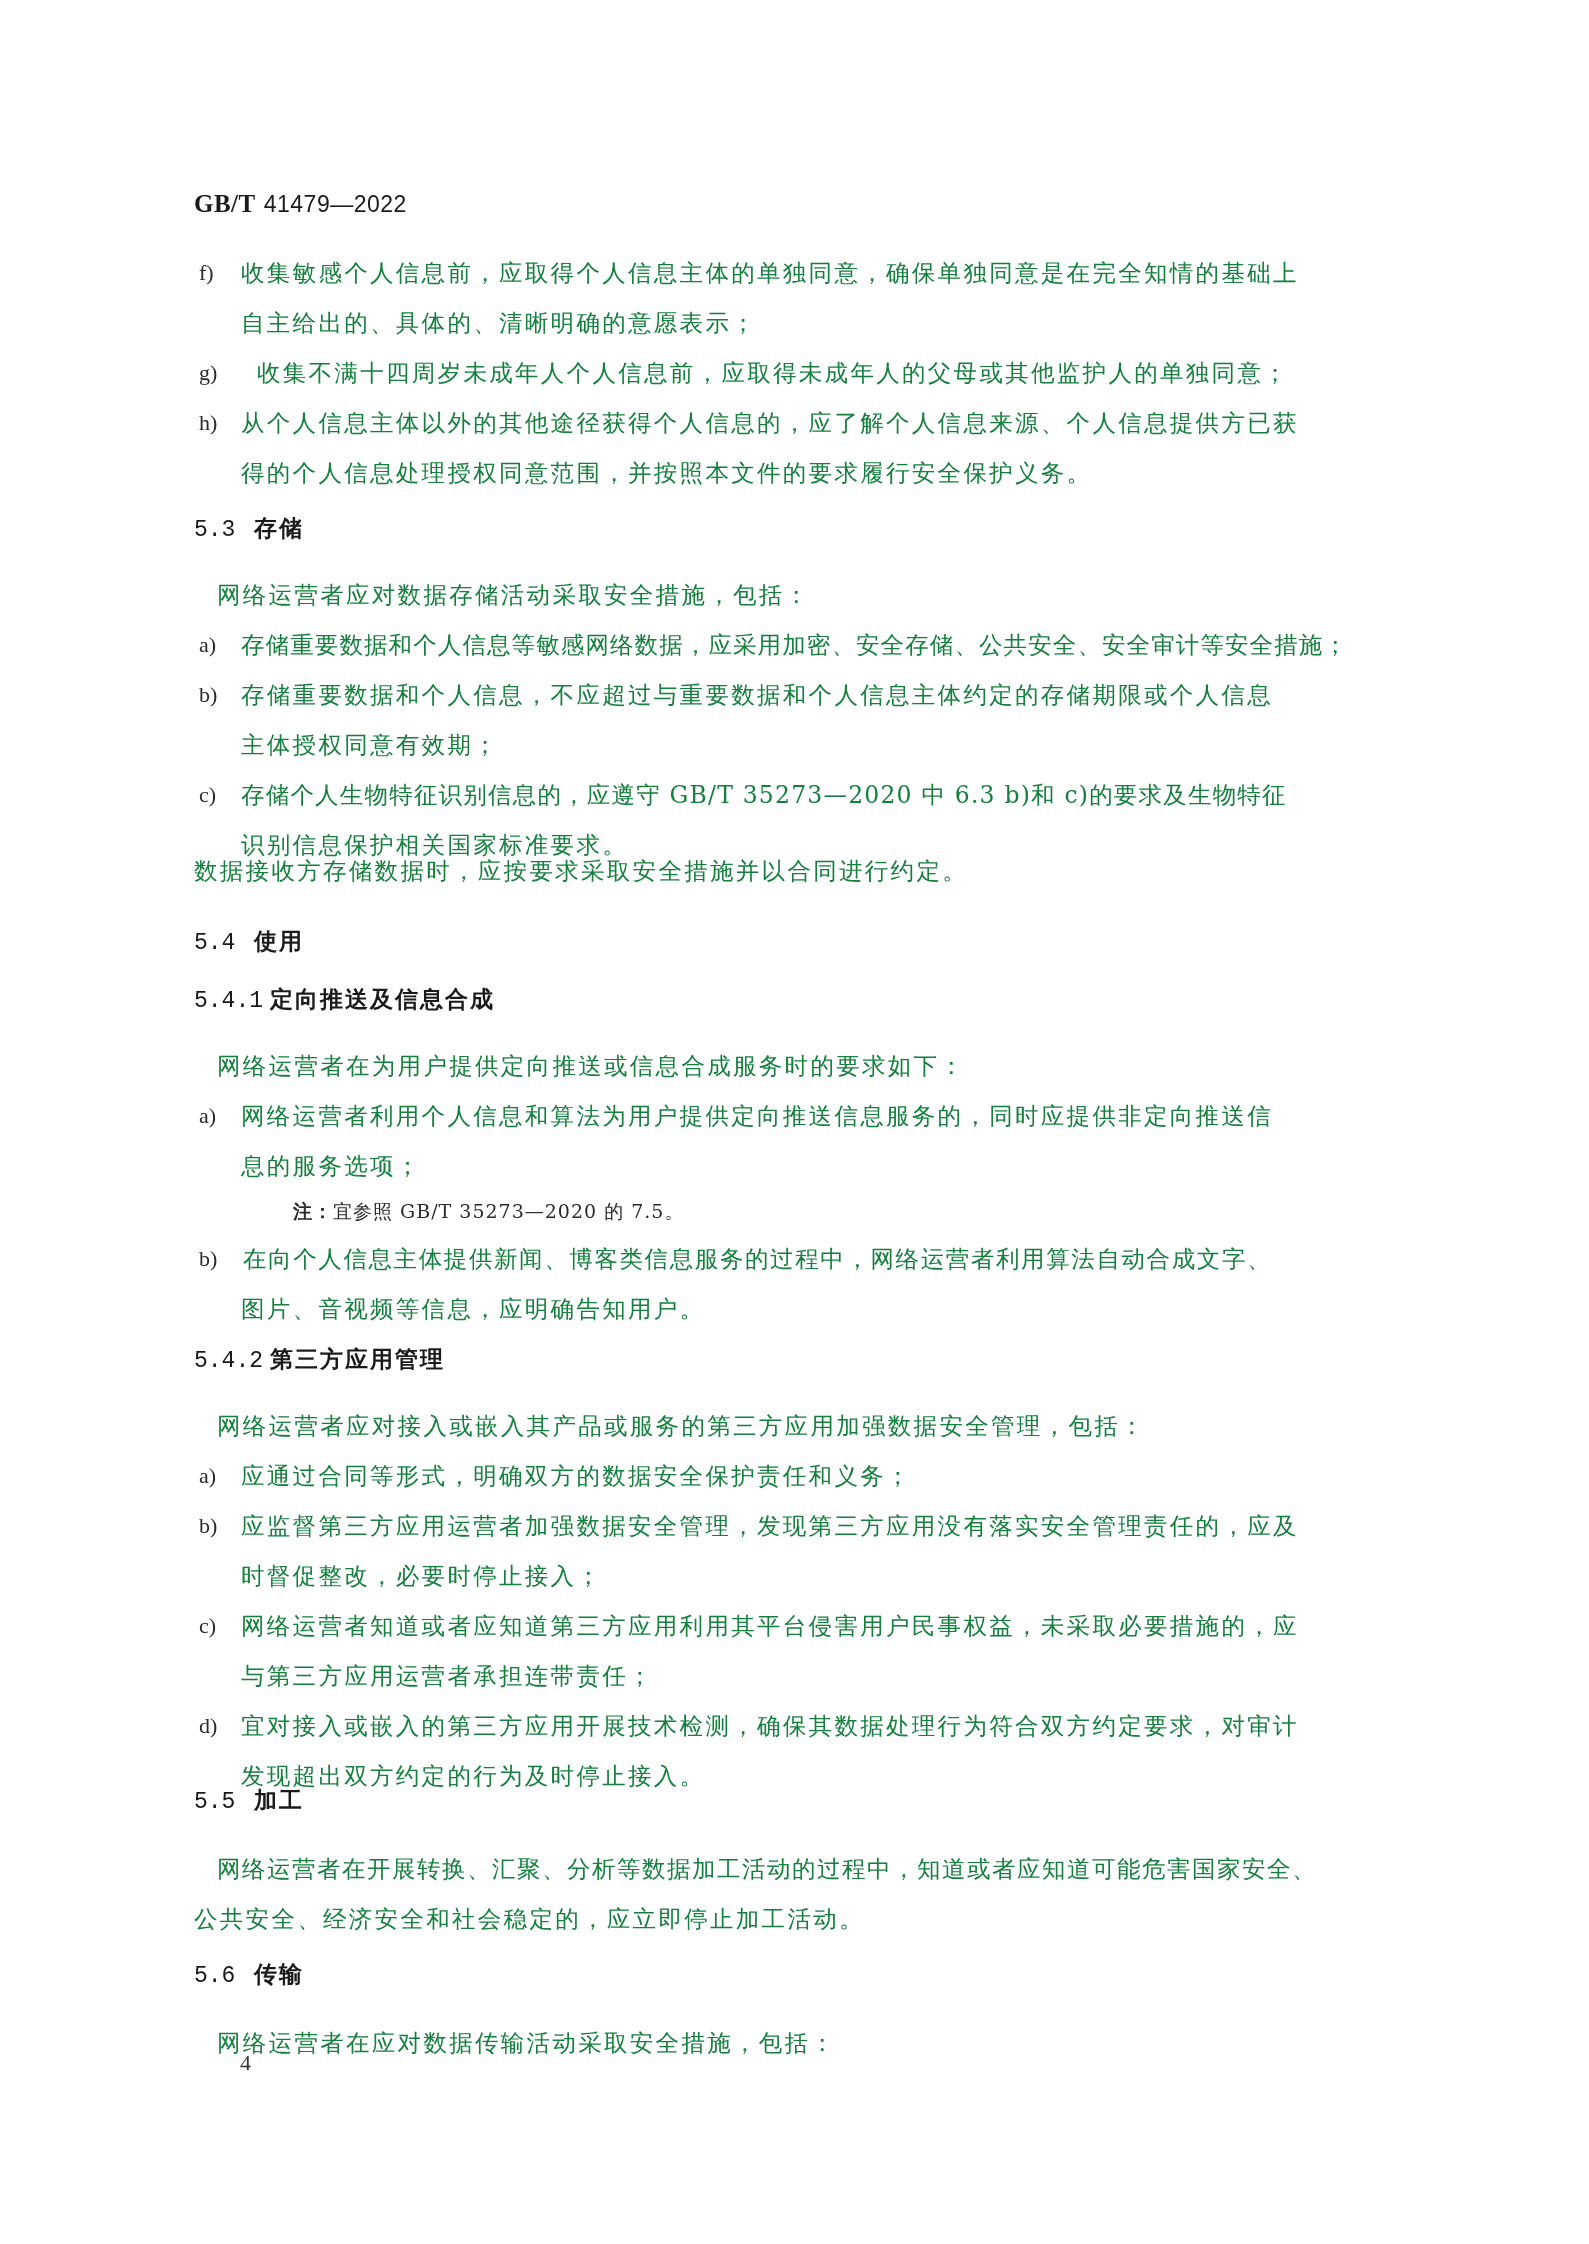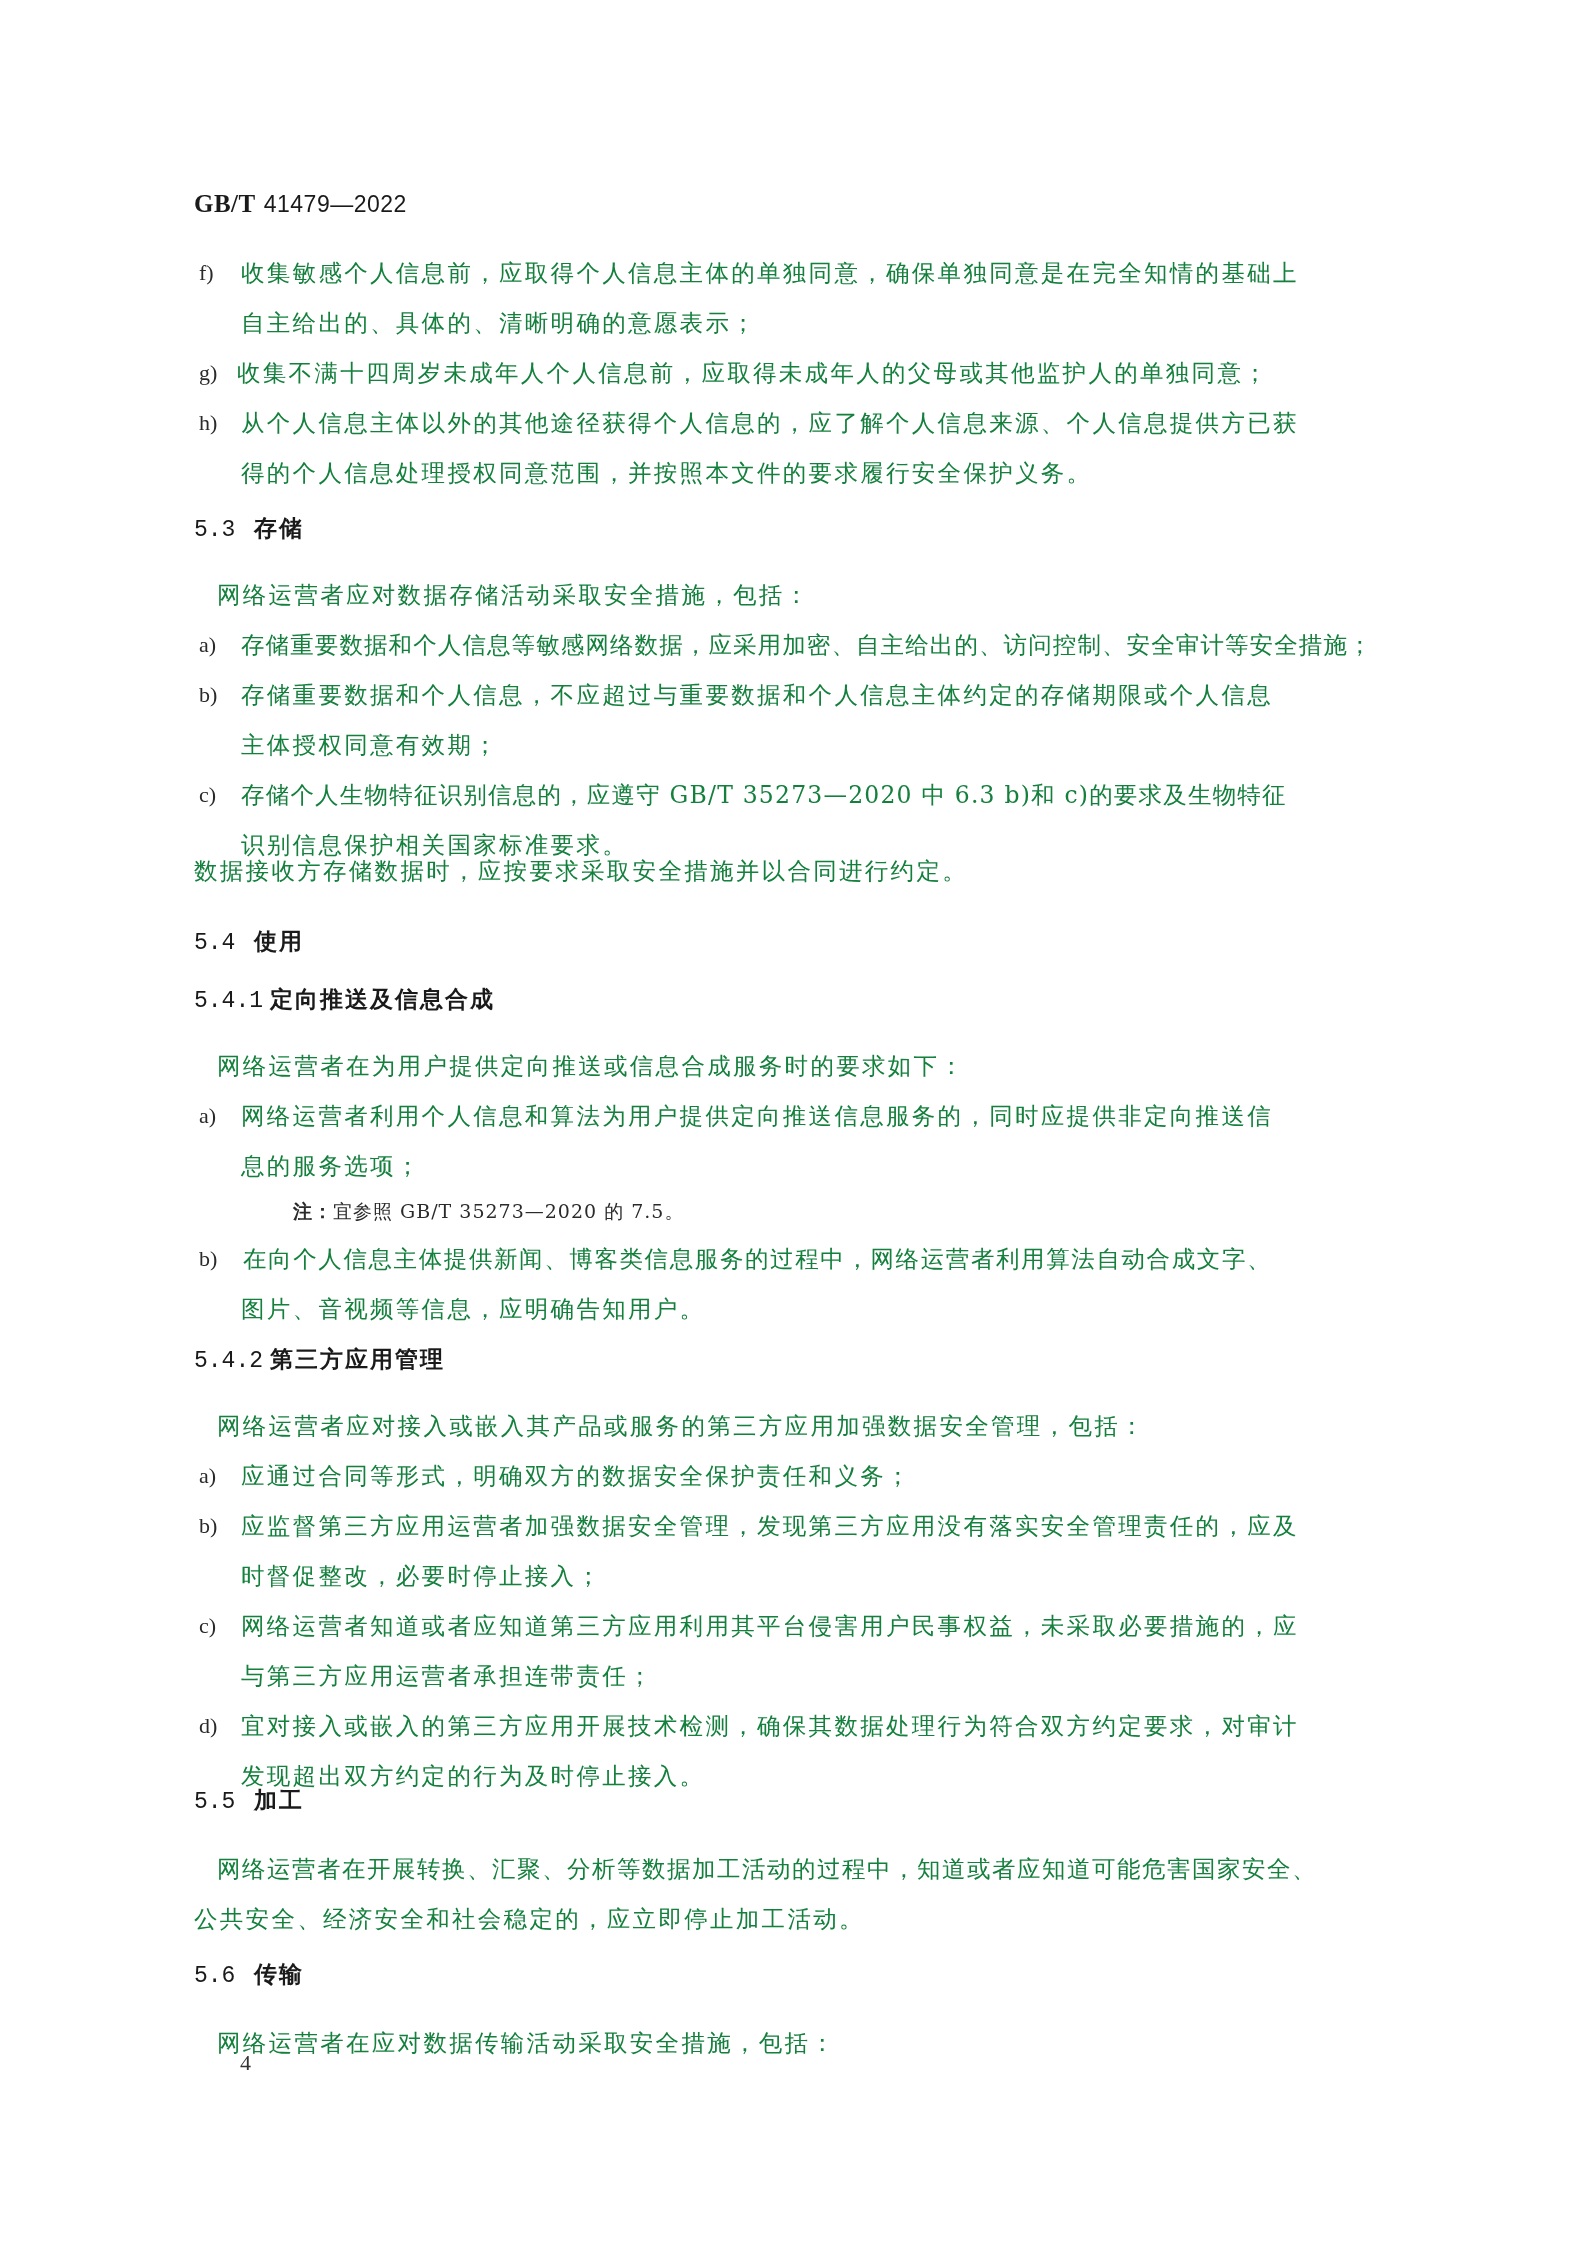--- a/index.html
+++ b/index.html
@@ -112,36 +112,36 @@
 
   <div class="body-text">
 
     <div>
       <span class="marker" style="top:257px">f)</span>
       <span class="line" style="left:205px;top:257px">收集敏感个人信息前，应取得个人信息主体的单独同意，确保单独同意是在完全知情的基础上</span>
       <span class="line" style="left:205px;top:307px">自主给出的、具体的、清晰明确的意愿表示；</span>
     </div>
     <div>
       <span class="marker" style="top:357px">g)</span>
-      <span class="line" style="left:201px;top:357px">收集不满十四周岁未成年人个人信息前，应取得未成年人的父母或其他监护人的单独同意；</span>
+      <span class="line" style="left:221px;top:357px">收集不满十四周岁未成年人个人信息前，应取得未成年人的父母或其他监护人的单独同意；</span>
     </div>
     <div>
       <span class="marker" style="top:407px">h)</span>
       <span class="line" style="left:205px;top:407px">从个人信息主体以外的其他途径获得个人信息的，应了解个人信息来源、个人信息提供方已获</span>
       <span class="line" style="left:205px;top:457px">得的个人信息处理授权同意范围，并按照本文件的要求履行安全保护义务。</span>
     </div>
 
     <div class="heading" style="top:514px">
       <span class="hnum">5.3</span><span class="htitle">存储</span>
     </div>
     <span class="line" style="left:181px;top:579px">网络运营者应对数据存储活动采取安全措施，包括：</span>
 
     <div>
       <span class="marker" style="top:629px">a)</span>
-      <span class="line" style="left:205px;top:629px;letter-spacing:1.1px">存储重要数据和个人信息等敏感网络数据，应采用加密、自主给出的、访问控制、安全审计等安全措施；</span>
+      <span class="line" style="left:205px;top:629px;letter-spacing:1.1px">存储重要数据和个人信息等敏感网络数据，应采用加密、安全存储、公共安全、安全审计等安全措施；</span>
     </div>
     <div>
       <span class="marker" style="top:679px">b)</span>
       <span class="line" style="left:205px;top:679px">存储重要数据和个人信息，不应超过与重要数据和个人信息主体约定的存储期限或个人信息</span>
       <span class="line" style="left:205px;top:729px">主体授权同意有效期；</span>
     </div>
     <div>
       <span class="marker" style="top:779px">c)</span>
       <span class="line" style="left:205px;top:779px;letter-spacing:1.2px">存储个人生物特征识别信息的，应遵守 GB/T 35273—2020 中 6.3 b)和 c)的要求及生物特征</span>
       <span class="line" style="left:205px;top:829px">识别信息保护相关国家标准要求。</span>

